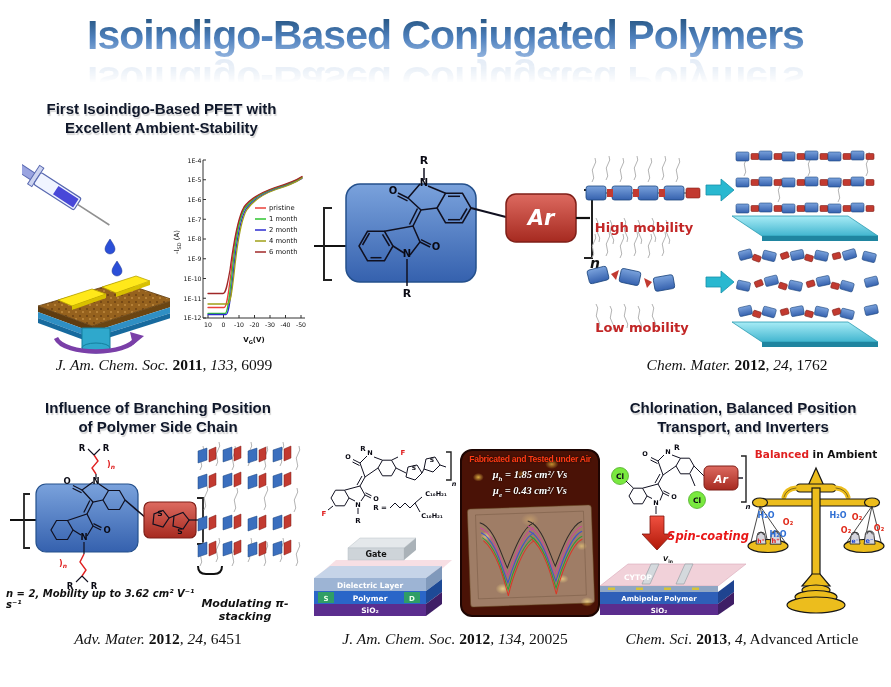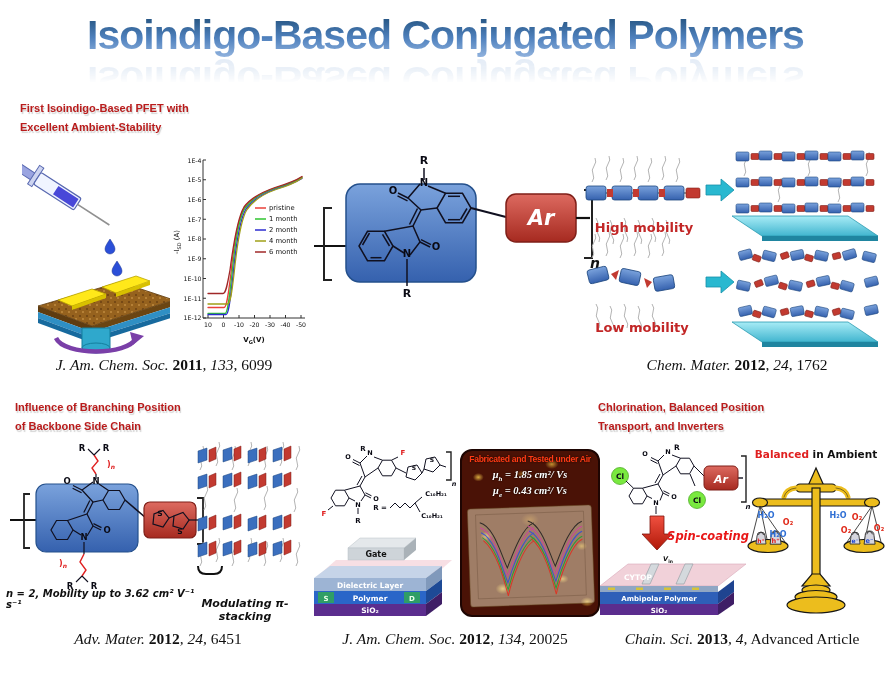--- a/index.html
+++ b/index.html
@@ -4,21 +4,21 @@
 <style>
   html,body{margin:0;padding:0;background:#fff;}
   .page{position:relative;width:891px;height:687px;background:#fff;font-family:"Liberation Sans",sans-serif;overflow:hidden;}
   .abs{position:absolute;}
   .slide-title{position:absolute;left:0;right:0;top:12px;text-align:center;font-size:41px;font-weight:bold;letter-spacing:-1px;
     background:linear-gradient(180deg,#1f4e79 5%,#4f81bd 55%,#8fb1dd 95%);
     -webkit-background-clip:text;background-clip:text;color:transparent;}
   .title-reflection{top:57px;transform:scaleY(-1);opacity:.28;
     -webkit-mask-image:linear-gradient(0deg,rgba(0,0,0,.9) 0%,transparent 55%);
     mask-image:linear-gradient(0deg,rgba(0,0,0,.9) 0%,transparent 55%);}
-  .heading{position:absolute;color:#b91c1c;font-weight:bold;font-size:11px;line-height:19px;
+  .heading{position:absolute;color:#0f172a;font-weight:bold;font-size:15px;line-height:19px;text-align:center;
     text-shadow:1px 1.5px 1px rgba(160,160,160,.45);}
   .citation{position:absolute;font-family:"Liberation Serif",serif;font-size:15.5px;color:#111;text-align:center;white-space:nowrap;}
   .cit-j,.cit-v{font-style:italic;}
   .cit-y{font-weight:bold;}
   svg{display:block;}
   svg text{font-family:"DejaVu Sans",sans-serif;}
   .note{position:absolute;left:6px;top:588px;width:200px;font-style:italic;font-weight:bold;font-size:10px;
     font-family:"DejaVu Sans",sans-serif;color:#111;}
   .stacklab{position:absolute;left:181px;top:597px;width:128px;text-align:center;font-style:italic;font-weight:bold;
     font-size:11px;font-family:"DejaVu Sans",sans-serif;color:#111;}
@@ -86,21 +86,21 @@
 
   <div class="slide-title">Isoindigo-Based Conjugated Polymers</div>
   <div class="slide-title title-reflection">Isoindigo-Based Conjugated Polymers</div>
 
   <div class="heading" style="left:20px;top:99px;width:283px">
     <div>First Isoindigo-Based PFET with</div>
     <div>Excellent Ambient-Stability</div>
   </div>
   <div class="heading" style="left:15px;top:398px;width:286px">
     <div>Influence of Branching Position</div>
-    <div>of Backbone Side Chain</div>
+    <div>of Polymer Side Chain</div>
   </div>
   <div class="heading" style="left:598px;top:398px;width:290px">
     <div>Chlorination, Balanced Position</div>
     <div>Transport, and Inverters</div>
   </div>
 
   <svg class="abs" style="left:22px;top:146px" width="155" height="208" viewBox="0 0 155 208">
     <g transform="translate(18,28) rotate(33)">
       <rect x="-26" y="2" width="24" height="8" fill="#9aa4e0" stroke="#5868b0" stroke-width="1"></rect>
       <rect x="-5" y="-7" width="5" height="22" fill="#cdd4f0" stroke="#5868b0" stroke-width="1"></rect>
@@ -679,16 +679,16 @@
   <div class="citation" style="left:588px;top:356px;width:298px">
     <span class="cit-j">Chem. Mater.</span><span class="cit-y"> 2012</span><span class="cit-v">, 24</span><span>, 1762</span>
   </div>
   <div class="citation" style="left:8px;top:630px;width:300px">
     <span class="cit-j">Adv. Mater.</span><span class="cit-y"> 2012</span><span class="cit-v">, 24</span><span>, 6451</span>
   </div>
   <div class="citation" style="left:305px;top:630px;width:300px">
     <span class="cit-j">J. Am. Chem. Soc.</span><span class="cit-y"> 2012</span><span class="cit-v">, 134</span><span>, 20025</span>
   </div>
   <div class="citation" style="left:593px;top:630px;width:298px">
-    <span class="cit-j">Chain. Sci.</span><span class="cit-y"> 2013</span><span class="cit-v">, 4</span><span>, Advanced Article</span>
+    <span class="cit-j">Chem. Sci.</span><span class="cit-y"> 2013</span><span class="cit-v">, 4</span><span>, Advanced Article</span>
   </div>
 
 </div>
 
 </body></html>

